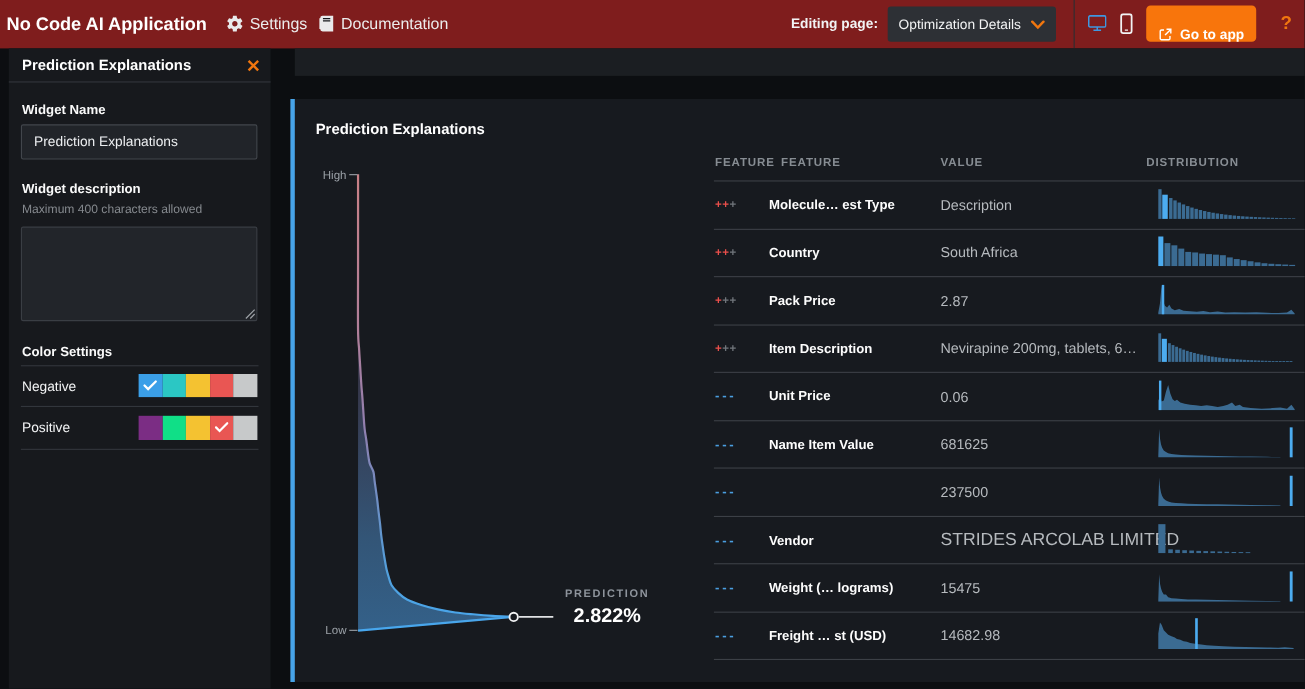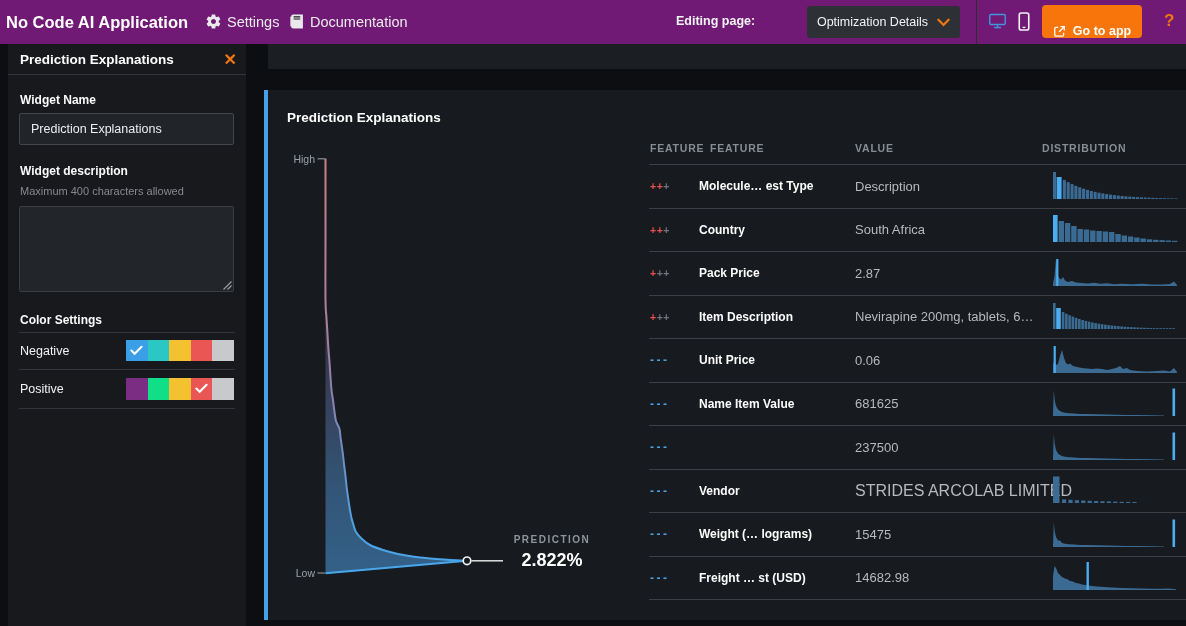--- a/index.html
+++ b/index.html
@@ -1,20 +1,20 @@
 <!DOCTYPE html>
 <html><head>
 <meta charset="utf-8">
 <style>
 * { margin:0; padding:0; box-sizing:border-box; }
 html,body { width:1186px; height:626px; overflow:hidden; background:#0c0e11; font-family:"Liberation Sans",sans-serif; }
-.topbar { position:absolute; left:0; top:0; width:1186px; height:44px; background:#701a75;text-decoration:underline; }
+.topbar { position:absolute; left:0; top:0; width:1186px; height:44px; background:#7f1d1d;text-decoration:underline; }
 .brand { position:absolute; left:6px; top:13px; font-size:16.5px; font-weight:bold; color:#fff; }
 .navitem { position:absolute; top:13px; color:#ececec; font-size:14.5px; display:flex; align-items:center; gap:5px; }
-.editing { position:absolute; left:676px; top:14px; font-size:12.5px; font-weight:bold; color:#f2f3f4; }
+.editing { position:absolute; left:719px; top:14px; font-size:12.5px; font-weight:bold; color:#f2f3f4; }
 .dropdown { position:absolute; left:807px; top:6px; width:153px; height:32px; background:#2d3035; border-radius:3px; color:#f2f3f4; font-size:12.5px; display:flex; align-items:center; justify-content:center; gap:9px; }
 .vdiv { position:absolute; left:976px; top:0; width:1px; height:44px; background:#2b2e33; }
 .icon-mon { position:absolute; left:989px; top:13px; }
 .icon-pho { position:absolute; left:1018px; top:12px; }
 .gobtn { position:absolute; left:1042px; top:5px; width:100px; height:33px; background:#f8750c; border-radius:4px; color:#fff; font-weight:bold; font-size:12.5px; display:flex; align-items:flex-end; justify-content:center; gap:7px; }
 .qmark { position:absolute; left:1164px; top:11px; color:#f0760f; font-size:17px; font-weight:bold; }
 
 .sidebar { position:absolute; left:8px; top:44px; width:238px; height:582px; background:#17191d; color:#fff; }
 .sb-h { position:absolute; left:12px; top:8px; font-size:13.5px; font-weight:bold; }
 .sb-x { position:absolute; right:9px; top:6px; color:#f0760f; font-size:16px; font-weight:bold; }

